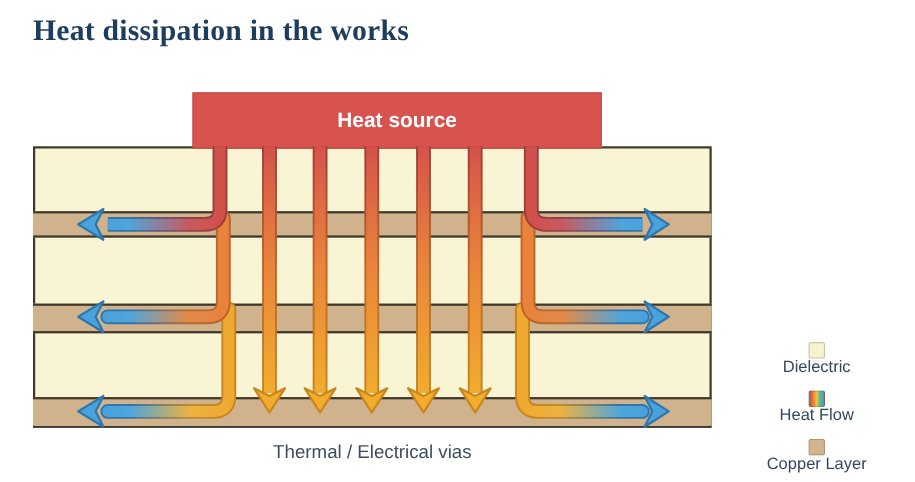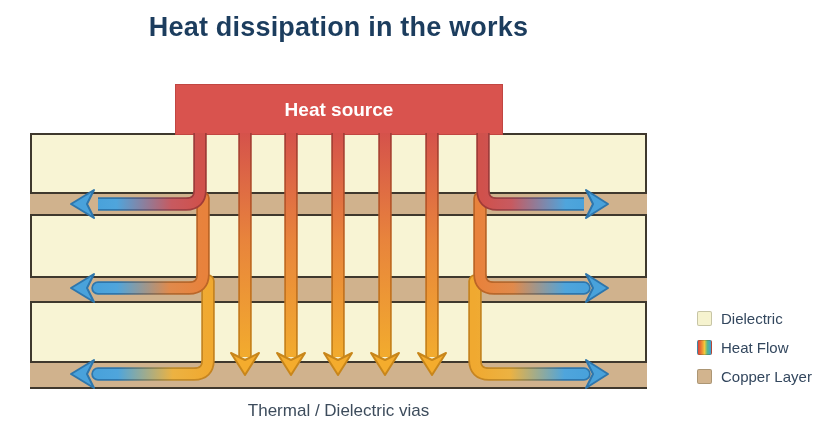--- a/index.html
+++ b/index.html
@@ -1,23 +1,23 @@
 <!DOCTYPE html>
 <html style="--c-background: #FFFFFF; --c-title-text: #1C3D5E; --c-heat-source-bg: #D9534E; --c-heat-source-text: #FFFFFF; --c-dielectric: #F8F4D4; --c-copper: #D0B28D; --c-board-outline: #3F382D; --c-via-red: #D5524B; --c-via-orange: #E8843C; --c-via-yellow: #F0A930; --c-arrow-blue: #49A2DB; --c-legend-text: #33475E; --c-caption-text: #3D4C5C;"><head>
 <meta charset="utf-8">
 <style>
   html,body{margin:0;padding:0;}
   body{font-family:"Liberation Sans", sans-serif; background:#fff;}
   .stage{position:relative; width:832px; height:438px; background:var(--c-background,#fff); overflow:hidden;}
 
-  .title{position:absolute; left:30px; top:12px; width:617px; text-align:center;
+  .title{position:absolute; left:30px; top:12px; width:617px; 
          font-size:27px; font-weight:bold; letter-spacing:.2px;
-         color:var(--c-title-text,#1C3D5E);}
-
-  .heat-source{position:absolute; left:175px; top:84px; width:328px; height:51px;
+         color:var(--c-title-text,#1C3D5E);font-family:Liberation Serif, serif;}
+
+  .heat-source{position:absolute; left:175px; top:84px; width:372px; height:51px;
         background:var(--c-heat-source-bg,#D9534E); border:1px solid #C14642;
         box-sizing:border-box; z-index:2; display:flex; align-items:center; justify-content:center;}
   .heat-source span{color:var(--c-heat-source-text,#fff); font-size:19px; font-weight:bold;}
 
   .board{position:absolute; left:30px; top:133px; width:617px; height:256px;
         background:var(--c-dielectric,#F8F4D4); border:2px solid var(--c-board-outline,#3F382D);
         box-sizing:border-box; z-index:1;}
   .copper{position:absolute; left:30px; width:617px; background:var(--c-copper,#D0B28D);
         border-top:2px solid var(--c-board-outline,#3F382D);
         border-bottom:2px solid var(--c-board-outline,#3F382D);
@@ -27,21 +27,21 @@
   .copper.c3{top:361px; height:26px; border-bottom:none;}
 
   svg.flows{position:absolute; inset:0; z-index:3; pointer-events:none;}
   .pipe{fill:none; stroke-width:10; stroke-linecap:round;}
   .pipe-out{fill:none; stroke-width:13.5; stroke-linecap:round;}
   .butt{stroke-linecap:butt;}
   .arrow-blue{fill:#49A2DB; stroke:#2E76AC; stroke-width:2; stroke-linejoin:round;}
   .arrow-gold{fill:#F4AC2D; stroke:#C8861B; stroke-width:2; stroke-linejoin:round;}
 
   .legend{position:absolute; left:697px; top:311px; display:flex; flex-direction:column; row-gap:14px; z-index:4;}
-  .legend-row{display:flex; align-items:center; column-gap:9px;}
+  .legend-row{display:flex; align-items:center; column-gap:9px;flex-direction:column;}
   .legend-swatch{width:15px; height:15px; border-radius:2px; border:1px solid rgba(60,60,40,.25); box-sizing:border-box;}
   .legend-label{font-size:15px; font-weight:500; color:var(--c-legend-text,#33475E); line-height:1;}
 
   .caption{position:absolute; left:30px; top:401px; width:617px; text-align:center;
         font-size:17px; font-weight:500; color:var(--c-caption-text,#3D4C5C);}
 </style>
 </head>
 <body>
 
 <div class="stage">
@@ -195,15 +195,15 @@
     <div class="legend-row">
       <span class="legend-swatch" style="background: linear-gradient(90deg, rgb(216, 66, 62) 0%, rgb(238, 139, 51) 30%, rgb(242, 201, 60) 50%, rgb(88, 185, 140) 72%, rgb(63, 159, 217) 100%);"></span>
       <span class="legend-label">Heat Flow</span>
     </div>
     <div class="legend-row">
       <span class="legend-swatch" style="background: rgb(210, 180, 142);"></span>
       <span class="legend-label">Copper Layer</span>
     </div>
   </div>
 
-  <div class="caption">Thermal / Dielectric vias</div>
+  <div class="caption">Thermal / Electrical vias</div>
 
 </div>
 
 </body></html>

